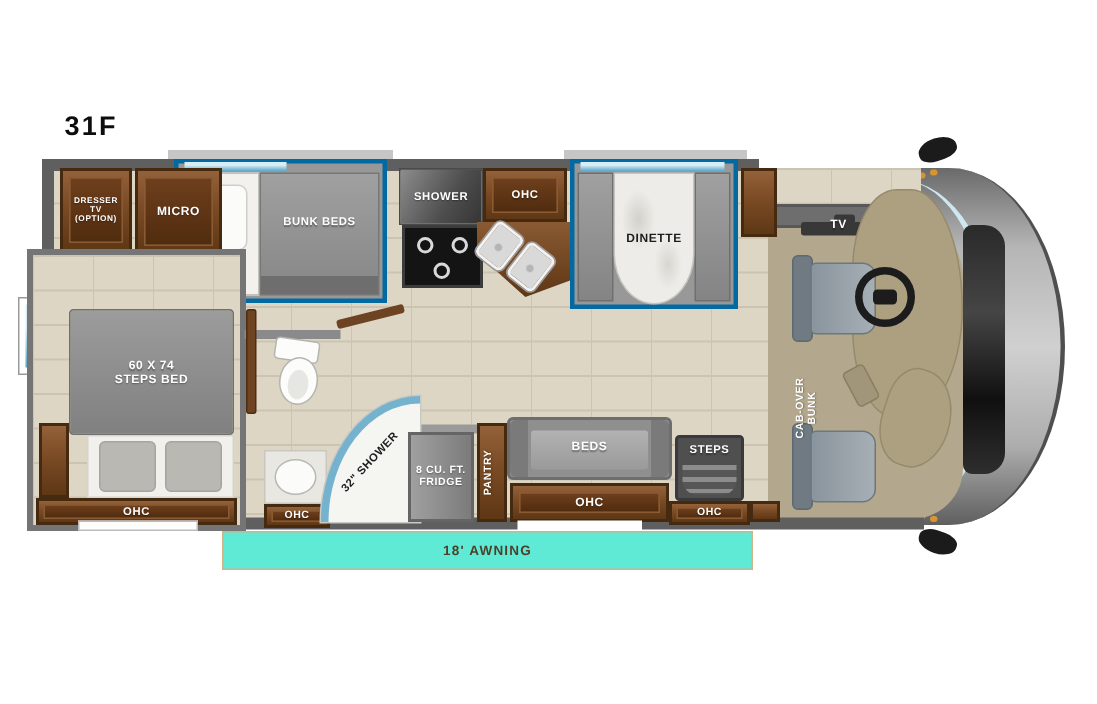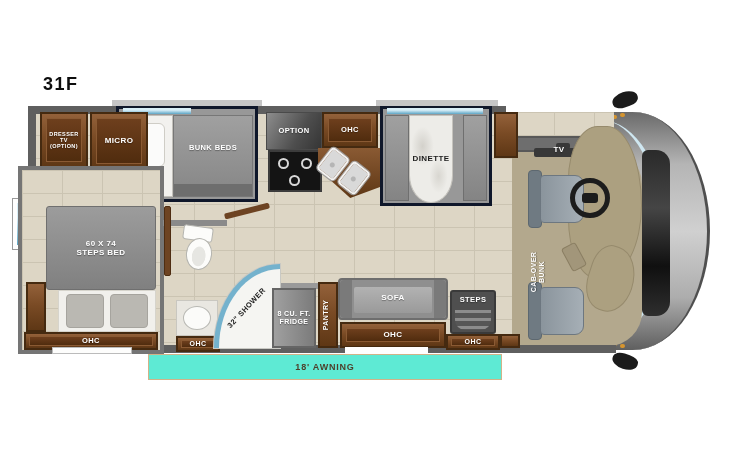--- a/index.html
+++ b/index.html
@@ -12,21 +12,21 @@
   .wood{background:linear-gradient(180deg,#93613a,#7a4b25 45%,#5e3715);border:2px solid #452a10;}
   .wood-panel{position:absolute;left:4px;right:4px;top:4px;bottom:4px;
        background:linear-gradient(180deg,#6e3f1d,#502c0e);border:1px solid #8a5a33;
        display:flex;align-items:center;justify-content:center;flex-direction:column;}
   .grayf{background:linear-gradient(180deg,#a0a0a0,#848484);border:1px solid #6f6f6f;}
   .tile{background-color:#ddd6c5;
         background-image:linear-gradient(#cbc4b2 1px,transparent 1px),
                          linear-gradient(90deg,#cbc4b2 1px,transparent 1px);
         background-size:40px 23px;}
   .wall{background:#5f5f5f;}
-  .slidewall{background:#989898;border:3px solid #0f172a;}
+  .slidewall{background:#989898;border:3px solid #0369a1;}
   .win{background:linear-gradient(180deg,#d8eef7 35%,#5da6c6);}
   .seat{background:linear-gradient(90deg,#8a949c,#a6afb6);border:1px solid #6d7780;border-radius:4px 9px 9px 4px;}
   .seatback{background:#6f7a82;border:1px solid #5d6870;border-radius:4px;}
   .center{display:flex;align-items:center;justify-content:center;flex-direction:column;}
 </style>
 </head>
 <body>
 
 <div class="stage">
 
@@ -77,21 +77,21 @@
     </div>
   </div>
   <div class="abs wood" style="left:90px;top:112px;width:58px;height:58px;">
     <div class="wood-panel">
       <span class="lbl" style="font-size:8px;">MICRO</span>
     </div>
   </div>
 
   <div class="abs center" style="left:266px;top:112px;width:56px;height:38px;border:1px solid #4a4a4a;
               background:linear-gradient(120deg,#8d8d8d,#4e4e4e 60%,#353535);">
-    <span class="lbl" style="font-size:7.5px;">OPTION</span>
+    <span class="lbl" style="font-size:7.5px;">SHOWER</span>
   </div>
   <div class="abs" style="left:268px;top:150px;width:54px;height:42px;background:#141414;border:2px solid #3c3c3c;">
     <div class="abs" style="left:8px;top:6px;width:11px;height:11px;border:2px solid #d9d9d9;border-radius:50%;"></div>
     <div class="abs" style="left:31px;top:6px;width:11px;height:11px;border:2px solid #d9d9d9;border-radius:50%;"></div>
     <div class="abs" style="left:19px;top:23px;width:11px;height:11px;border:2px solid #d9d9d9;border-radius:50%;"></div>
   </div>
   <div class="abs wood" style="left:322px;top:112px;width:56px;height:36px;">
     <div class="wood-panel">
         <span class="lbl" style="font-size:7.5px;">OHC</span>
       </div>
@@ -103,21 +103,21 @@
               border-radius:4px;box-shadow:0 0 0 1px #9a9a9a;
               background:radial-gradient(circle at 50% 55%,#b5b5b5 0 2px,#d9d9d9 3px);"></div>
   <div class="abs" style="left:343px;top:164px;width:22px;height:28px;transform:rotate(38deg);border:2px solid #f2f2f2;
               border-radius:4px;box-shadow:0 0 0 1px #9a9a9a;
               background:radial-gradient(circle at 50% 55%,#b5b5b5 0 2px,#d9d9d9 3px);"></div>
 
   <div class="abs slidewall" style="left:380px;top:106px;width:112px;height:100px;">
     <div class="abs win" style="left:4px;top:-1px;width:96px;height:6px;"></div>
     <div class="abs grayf" style="left:2px;top:6px;width:24px;height:86px;"></div>
     <div class="abs grayf" style="left:80px;top:6px;width:24px;height:86px;"></div>
-    <div class="abs" style="left:26px;top:6px;width:44px;height:88px;border:1px solid #c5c3bd;
+    <div class="abs" style="left:26px;top:6px;width:54px;height:88px;border:1px solid #c5c3bd;
                 border-radius:0 0 27px 27px / 0 0 34px 34px;background-color:#edece8;
                 background-image:radial-gradient(ellipse 16px 28px at 30% 35%,#d3d1cb 0%,transparent 70%),
                                  radial-gradient(ellipse 13px 24px at 68% 70%,#d8d6d0 0%,transparent 70%);">
       <div class="abs lbl lbl-dark" style="left:0;top:44%;width:100%;font-size:8px;">DINETTE</div>
     </div>
   </div>
 
   <div class="abs wood" style="left:494px;top:112px;width:24px;height:46px;"></div>
 
   <div class="abs" style="left:534px;top:148px;width:58px;height:9px;background:#383838;border-radius:2px;"></div>
@@ -189,21 +189,21 @@
     <span class="lbl" style="font-size:7px;">8 CU. FT.</span>
     <span class="lbl" style="font-size:7px;">FRIDGE</span>
   </div>
   <div class="abs wood" style="left:318px;top:282px;width:20px;height:66px;"></div>
   <div class="abs lbl" style="left:288px;top:309px;width:80px;height:12px;font-size:7px;transform:rotate(-90deg);">PANTRY</div>
 
   <div class="abs" style="left:338px;top:278px;width:110px;height:42px;background:#8f8f8f;border:2px solid #6e6e6e;border-radius:4px;">
     <div class="abs" style="left:0;top:0;width:12px;height:100%;background:#7a7a7a;border-radius:4px 0 0 4px;"></div>
     <div class="abs" style="left:94px;top:0;width:12px;height:100%;background:#7a7a7a;border-radius:0 4px 4px 0;"></div>
     <div class="abs" style="left:14px;top:7px;width:78px;height:26px;background:linear-gradient(180deg,#b2b2b2,#9a9a9a);border-radius:2px;"></div>
-    <div class="abs lbl" style="left:0;top:13px;width:100%;font-size:8px;">SOFA</div>
+    <div class="abs lbl" style="left:0;top:13px;width:100%;font-size:8px;">BEDS</div>
   </div>
   <div class="abs wood" style="left:340px;top:322px;width:106px;height:26px;">
     <div class="wood-panel">
       <span class="lbl" style="font-size:8px;">OHC</span>
     </div>
   </div>
 
   <div class="abs" style="left:450px;top:290px;width:46px;height:44px;background:#4f4f4f;border:2px solid #3a3a3a;border-radius:3px;">
     <div class="abs lbl" style="left:0;top:4px;width:100%;font-size:7.5px;">STEPS</div>
     <div class="abs" style="left:3px;top:18px;width:36px;height:20px;border-radius:0 0 10px 10px;

